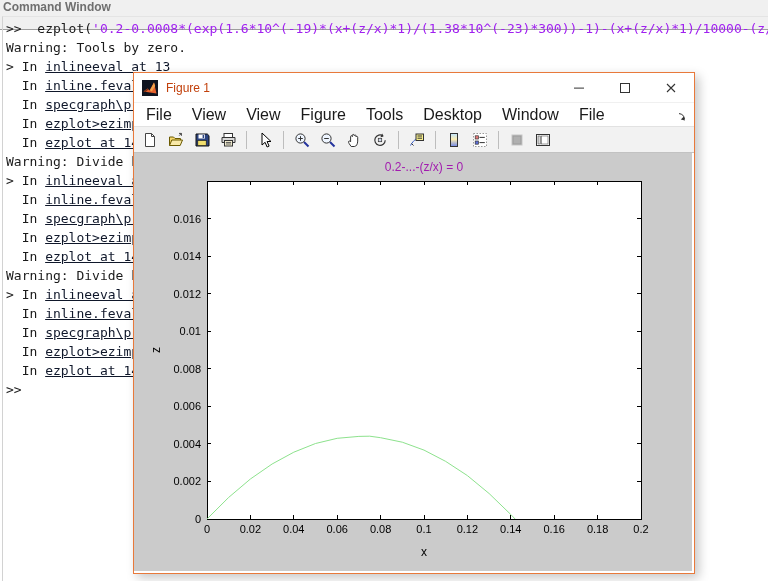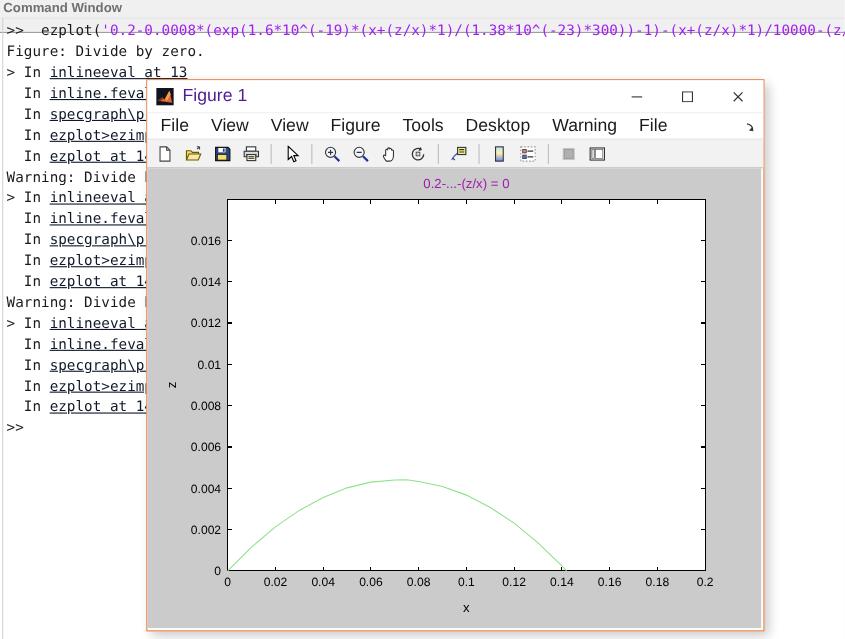--- a/index.html
+++ b/index.html
@@ -17,21 +17,21 @@
   .line{white-space:pre;height:19px;line-height:19px;}
   .str{color:#A020F0;}
   .lnk{color:#0f172a;text-decoration:underline;cursor:pointer;}
 
   
   .fig{position:absolute;left:133px;top:72px;width:560px;height:500px;
     border:1px solid #E8793B;background:#ffffff;
     box-shadow:4px 4px 10px rgba(0,0,0,0.22);}
   .titlebar{height:29px;display:flex;align-items:center;background:#ffffff;padding-left:8px;}
   .app-icon{width:16px;height:16px;display:inline-block;margin-right:8px;}
-  .fig-title{font-size:16px;color:#4c1d95;flex:0 0 auto;}
+  .fig-title{font-size:12px;color:#c2410c;flex:0 0 auto;}
   .winbtns{margin-left:auto;display:flex;height:100%;}
   .wbtn{width:46px;height:100%;display:flex;align-items:center;justify-content:center;cursor:default;}
 
   .menubar{height:25px;display:flex;align-items:center;background:#ffffff;
     border-top:1px solid #f0f0f0;border-bottom:1px solid #e2e2e2;box-sizing:border-box;
     font-size:16px;color:#1a1a1a;padding-left:2px;position:relative;}
   .menu-item{padding:3px 10px;cursor:default;}
   .dock-arrow{position:absolute;right:6px;top:6px;width:12px;height:12px;}
 
   .toolbar{height:26px;background:#f2f2f2;border-bottom:1px solid #c2c2c2;box-sizing:border-box;
@@ -55,21 +55,21 @@
 
 <div class="screen">
 
   <div class="cw-header">
     <span>Command Window</span>
   </div>
 
   <div class="cw-body">
     <div class="line"><span>&gt;&gt;  ezplot(</span><span class="str">'0.2-0.0008*(exp(1.6*10^(-19)*(x+(z/x)*1)/(1.38*10^(-23)*300))-1)-(x+(z/x)*1)/10000-(z/x)'</span></div>
 
-    <div class="line"><span>Figure: Divide by zero.</span></div>
+    <div class="line"><span>Warning: Tools by zero.</span></div>
     <div class="line"><span>&gt; </span><span>In </span><a class="lnk">inlineeval at 13</a></div>
     <div class="line"><span>  </span><span>In </span><a class="lnk">inline.feval</a></div>
     <div class="line"><span>  </span><span>In </span><a class="lnk">specgraph\pri</a></div>
     <div class="line"><span>  </span><span>In </span><a class="lnk">ezplot&gt;ezimpl</a></div>
     <div class="line"><span>  </span><span>In </span><a class="lnk">ezplot at 149</a></div>
 
     <div class="line"><span>Warning: Divide by</span></div>
     <div class="line"><span>&gt; </span><span>In </span><a class="lnk">inlineeval at</a></div>
     <div class="line"><span>  </span><span>In </span><a class="lnk">inline.feval</a></div>
     <div class="line"><span>  </span><span>In </span><a class="lnk">specgraph\pri</a></div>
@@ -117,21 +117,21 @@
       </div>
     </div>
 
     <div class="menubar">
       <span class="menu-item">File</span>
       <span class="menu-item">View</span>
       <span class="menu-item">View</span>
       <span class="menu-item">Figure</span>
       <span class="menu-item">Tools</span>
       <span class="menu-item">Desktop</span>
-      <span class="menu-item">Warning</span>
+      <span class="menu-item">Window</span>
       <span class="menu-item">File</span>
       <span class="dock-arrow">
         <svg width="12" height="12" viewBox="0 0 12 12">
             <path d="M3 2.6c3.4.4 5 2 5.4 5.4" fill="none" stroke="#333"></path>
             <path d="M9 9.4L4.8 8.6l3-3z" fill="#333"></path>
           </svg>
       </span>
     </div>
 
     <div class="toolbar">

